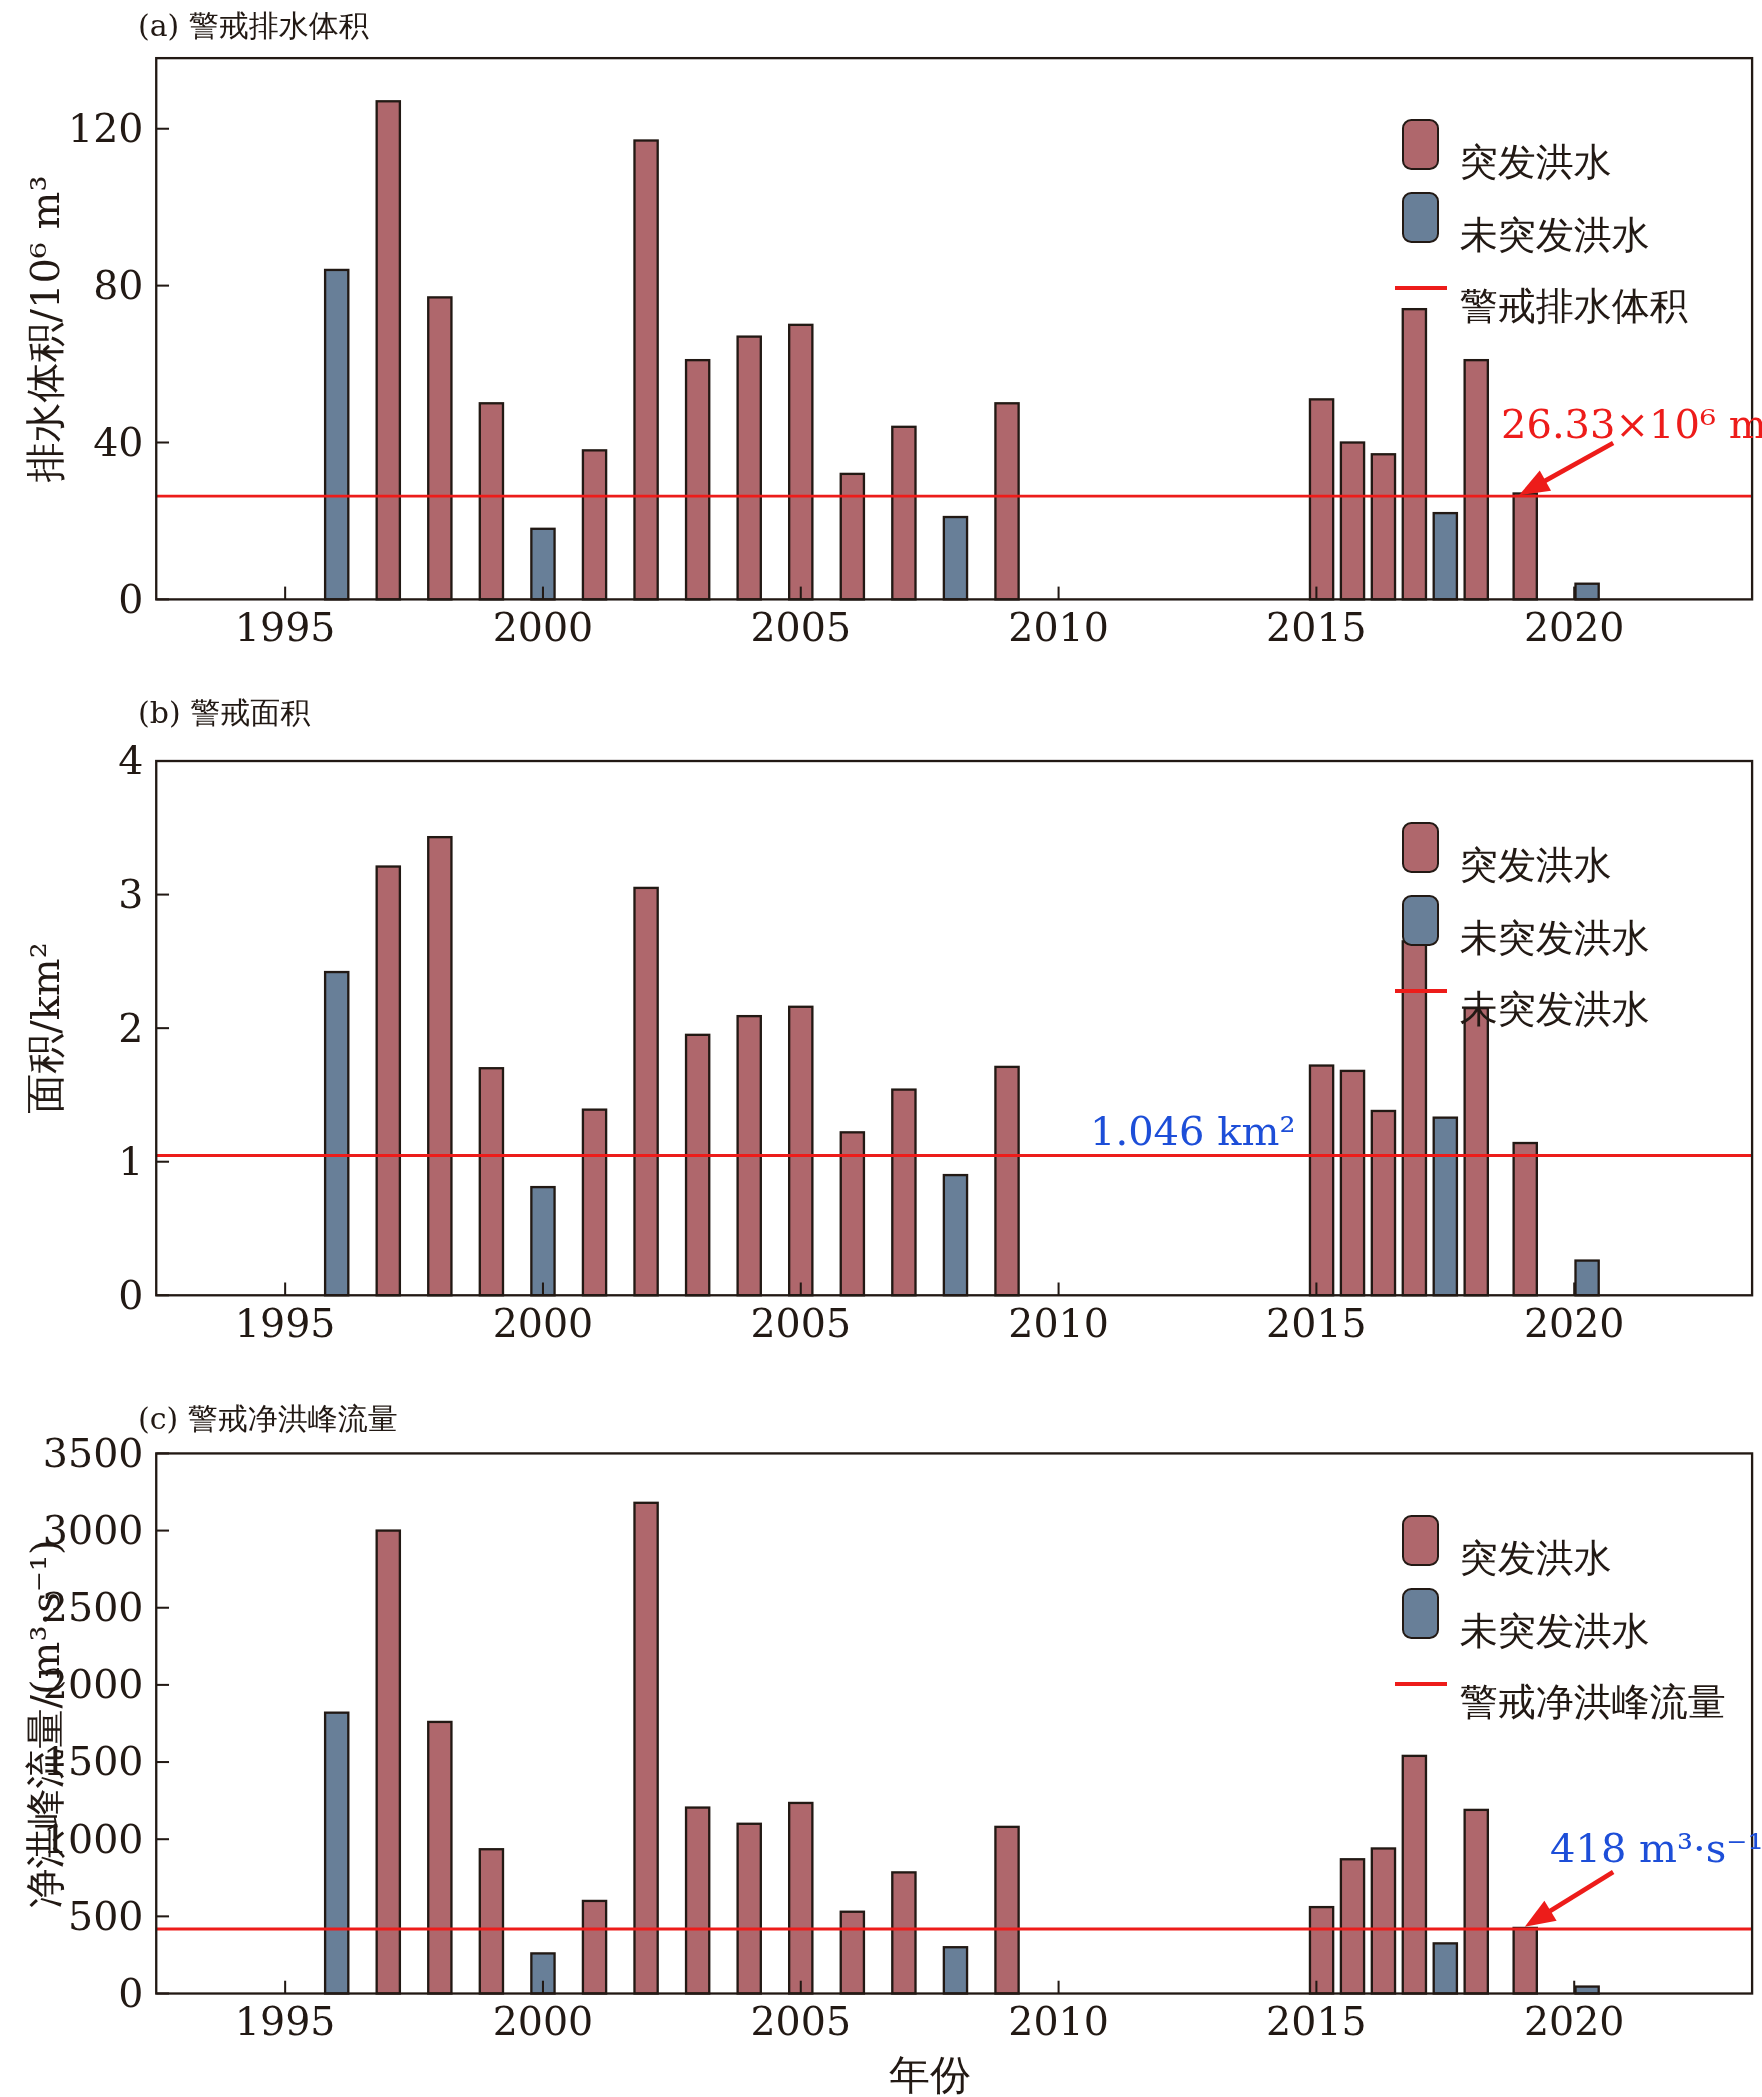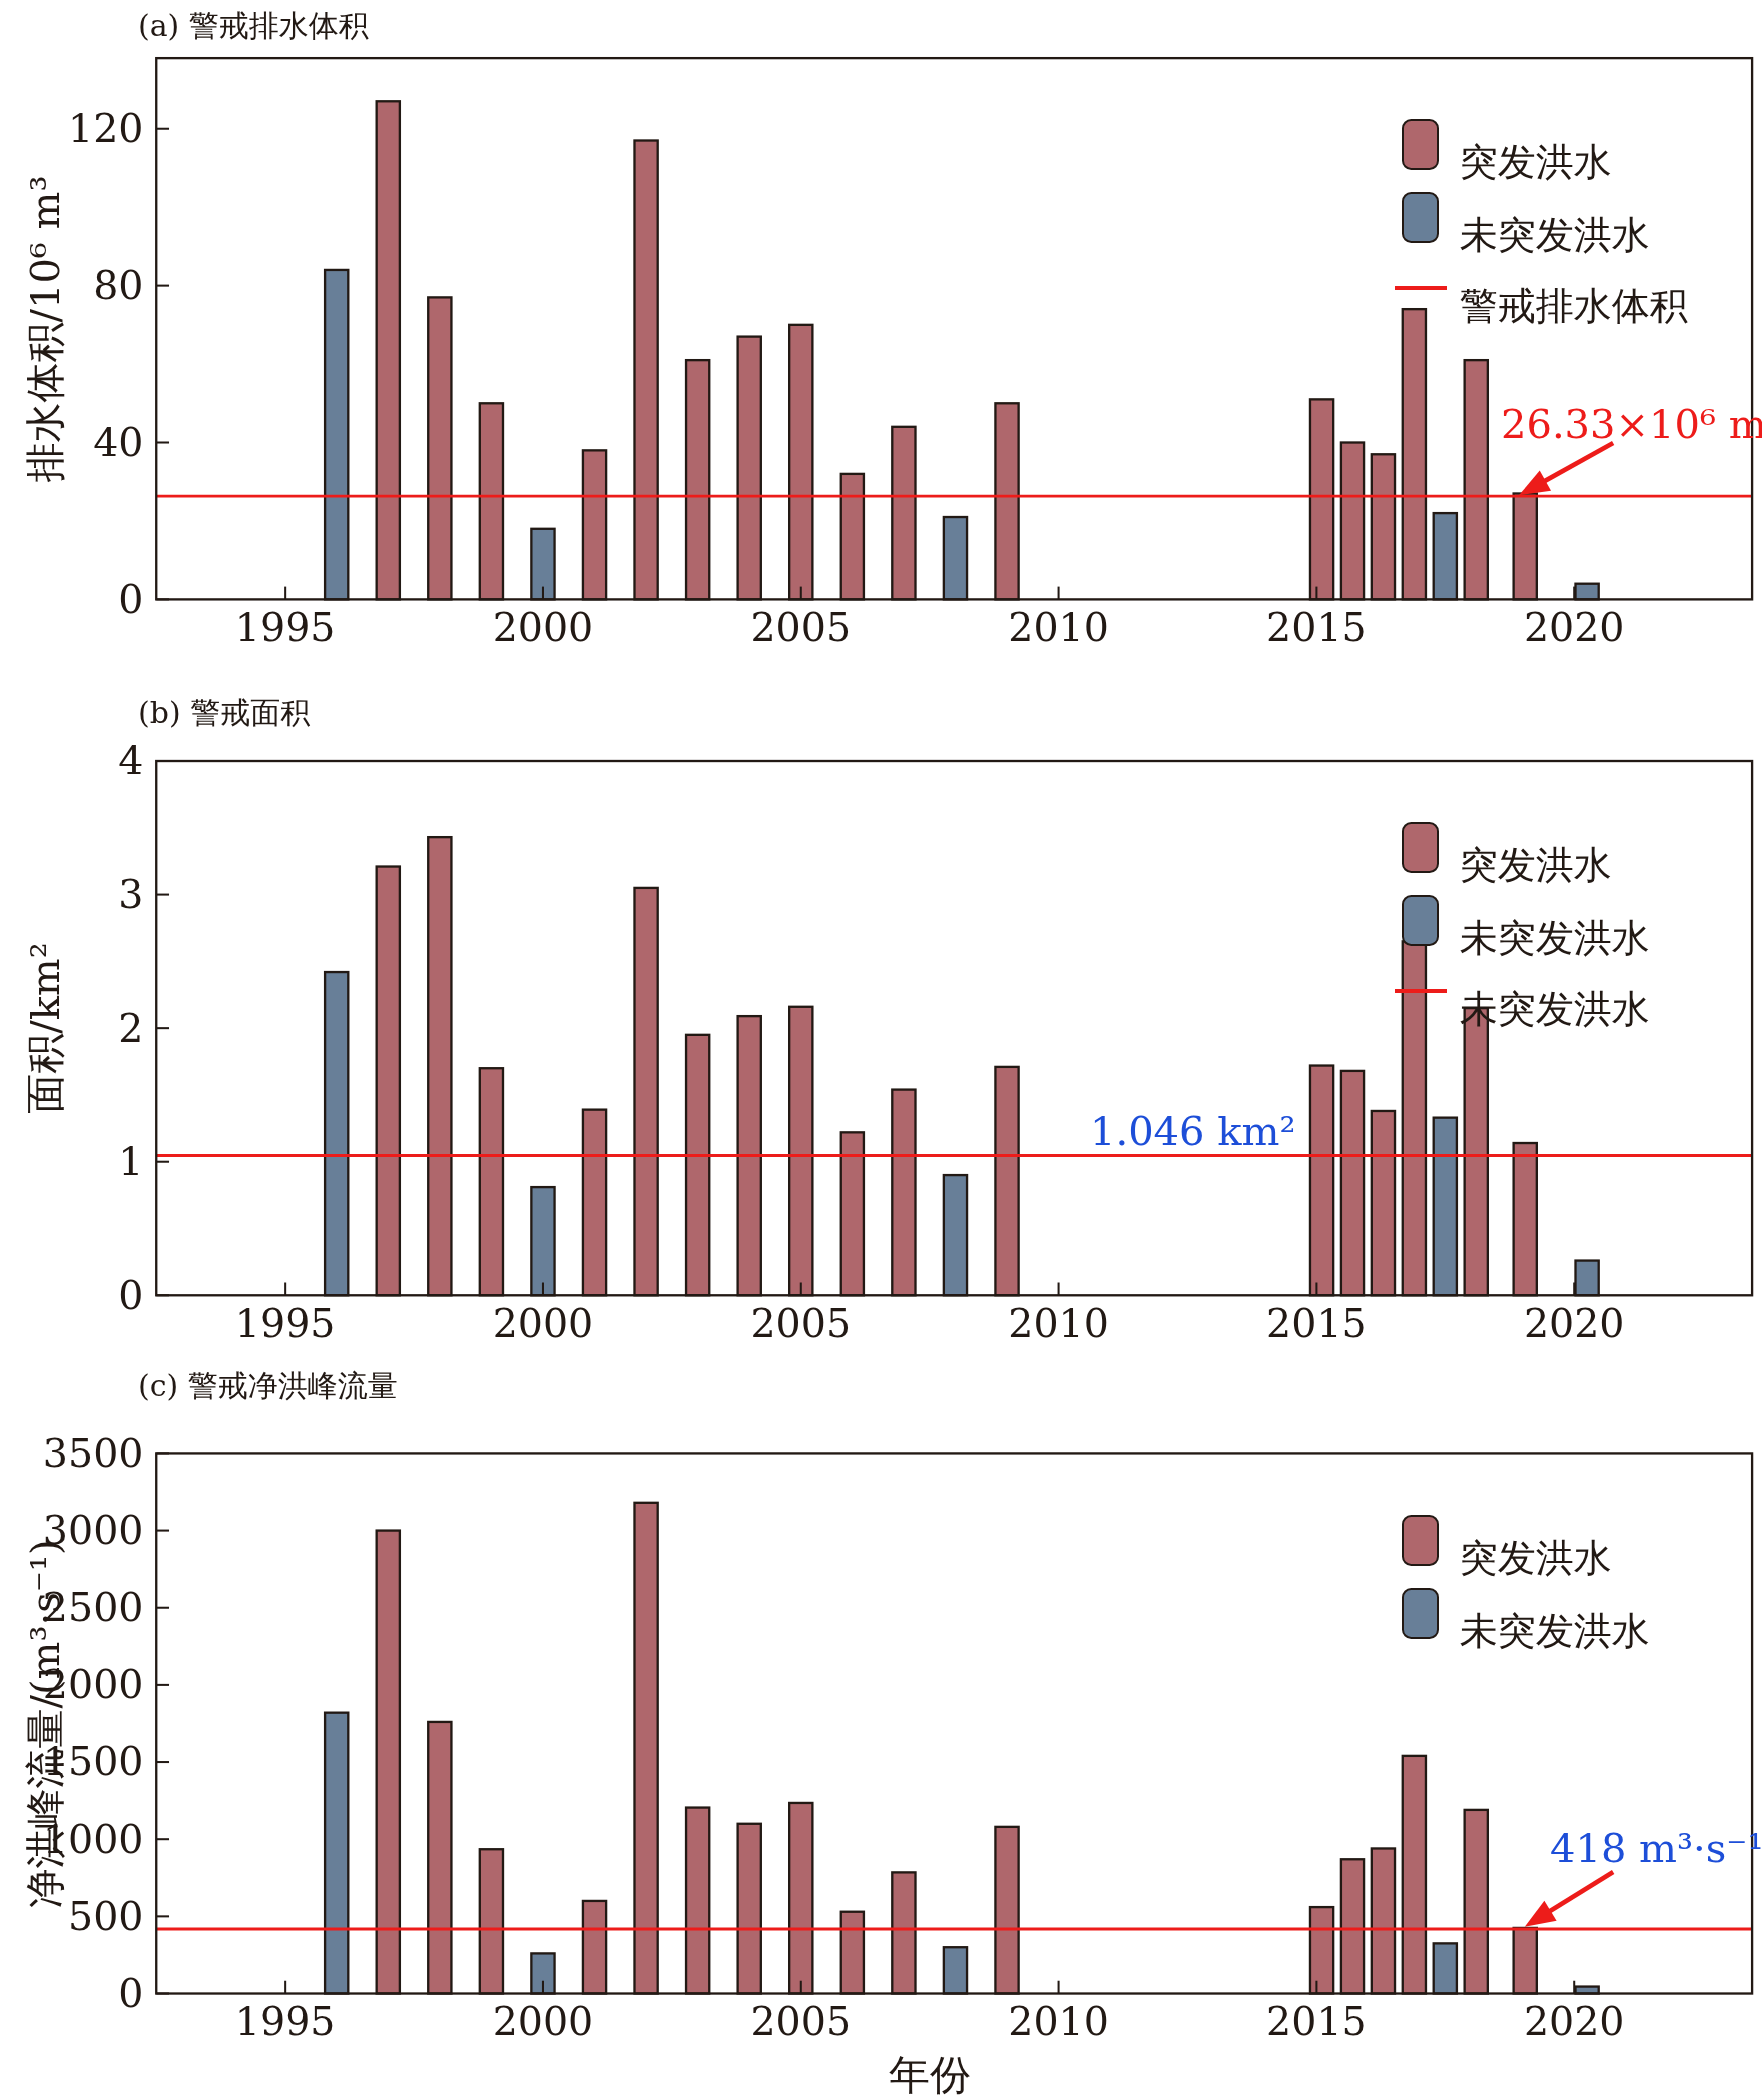--- a/index.html
+++ b/index.html
@@ -1,21 +1,21 @@
 <!DOCTYPE html>
 <html style="font-size:9.3px"><head>
 <meta charset="utf-8">
 <style>
   html,body{margin:0;padding:0;background:#ffffff;}
   #page{position:relative;width:1763px;height:2097px;background:#ffffff;overflow:hidden;
         font-family:"DejaVu Serif","Liberation Serif",serif;color:#221914;}
   #plot-svg{position:absolute;left:0;top:0;}
   #plot-svg text{font-family:"DejaVu Serif","Liberation Serif",serif;font-size:68px;fill:#221914;}
   .title{position:absolute;left:138px;font-size:30px;white-space:nowrap;}
-  .t-a{top:5.8px;} .t-b{top:693px;} .t-c{top:1366px;}
+  .t-a{top:5.8px;} .t-b{top:693px;} .t-c{top:1399px;}
   .ylabel{position:absolute;white-space:nowrap;font-size:40px;transform:translate(-50%,-50%) rotate(-90deg);}
   .yl-a{left:45px;top:329px;} .yl-b{left:45px;top:1028px;} .yl-c{left:45px;top:1724px;}
   .xlabel{position:absolute;left:930px;top:2048px;font-size:41px;transform:translateX(-50%);white-space:nowrap;}
   .lg-entry{position:absolute;left:1394px;height:64px;display:flex;align-items:center;}
   .sw-area{width:53px;display:flex;justify-content:center;align-items:center;}
   .sw{display:inline-block;width:37px;height:51px;border:2.9px solid #221914;border-radius:9.3px;box-sizing:border-box;}
   .sw-line{display:inline-block;width:52px;height:4.1px;}
   .lg-text{margin-left:12.8px;font-size:38px;white-space:nowrap;margin-top:37px;}
   .lg-a.e1{top:112px;} .lg-a.e2{top:185px;} .lg-a.e3{top:256px;}
   .lg-b.e1{top:815px;} .lg-b.e2{top:888px;} .lg-b.e3{top:959px;}
@@ -228,20 +228,26 @@
         <span class="sw sw-flash" style="background: rgb(175, 103, 108);"></span>
       </span>
     <span class="lg-text">突发洪水</span>
   </div>
   <div class="lg-entry lg-c e2">
     <span class="sw-area">
         <span class="sw sw-noflash" style="background: rgb(104, 127, 152);"></span>
       </span>
     <span class="lg-text">未突发洪水</span>
   </div>
+  <div class="lg-entry lg-c e3">
+    <span class="sw-area">
+        <span class="sw-line" style="background: rgb(237, 28, 26);"></span>
+      </span>
+    <span class="lg-text">警戒净洪峰流量</span>
+  </div>
 
   <div class="annotation an-a" style="color: rgb(237, 28, 26);">26.33×10⁶ m³</div>
   <div class="annotation an-b" style="color: #1d4ed8;">1.046 km²</div>
   <div class="annotation an-c" style="color: #1d4ed8;">418 m³·s⁻¹</div>
 
   <div class="xlabel">年份</div>
 
 </div>
 
 

